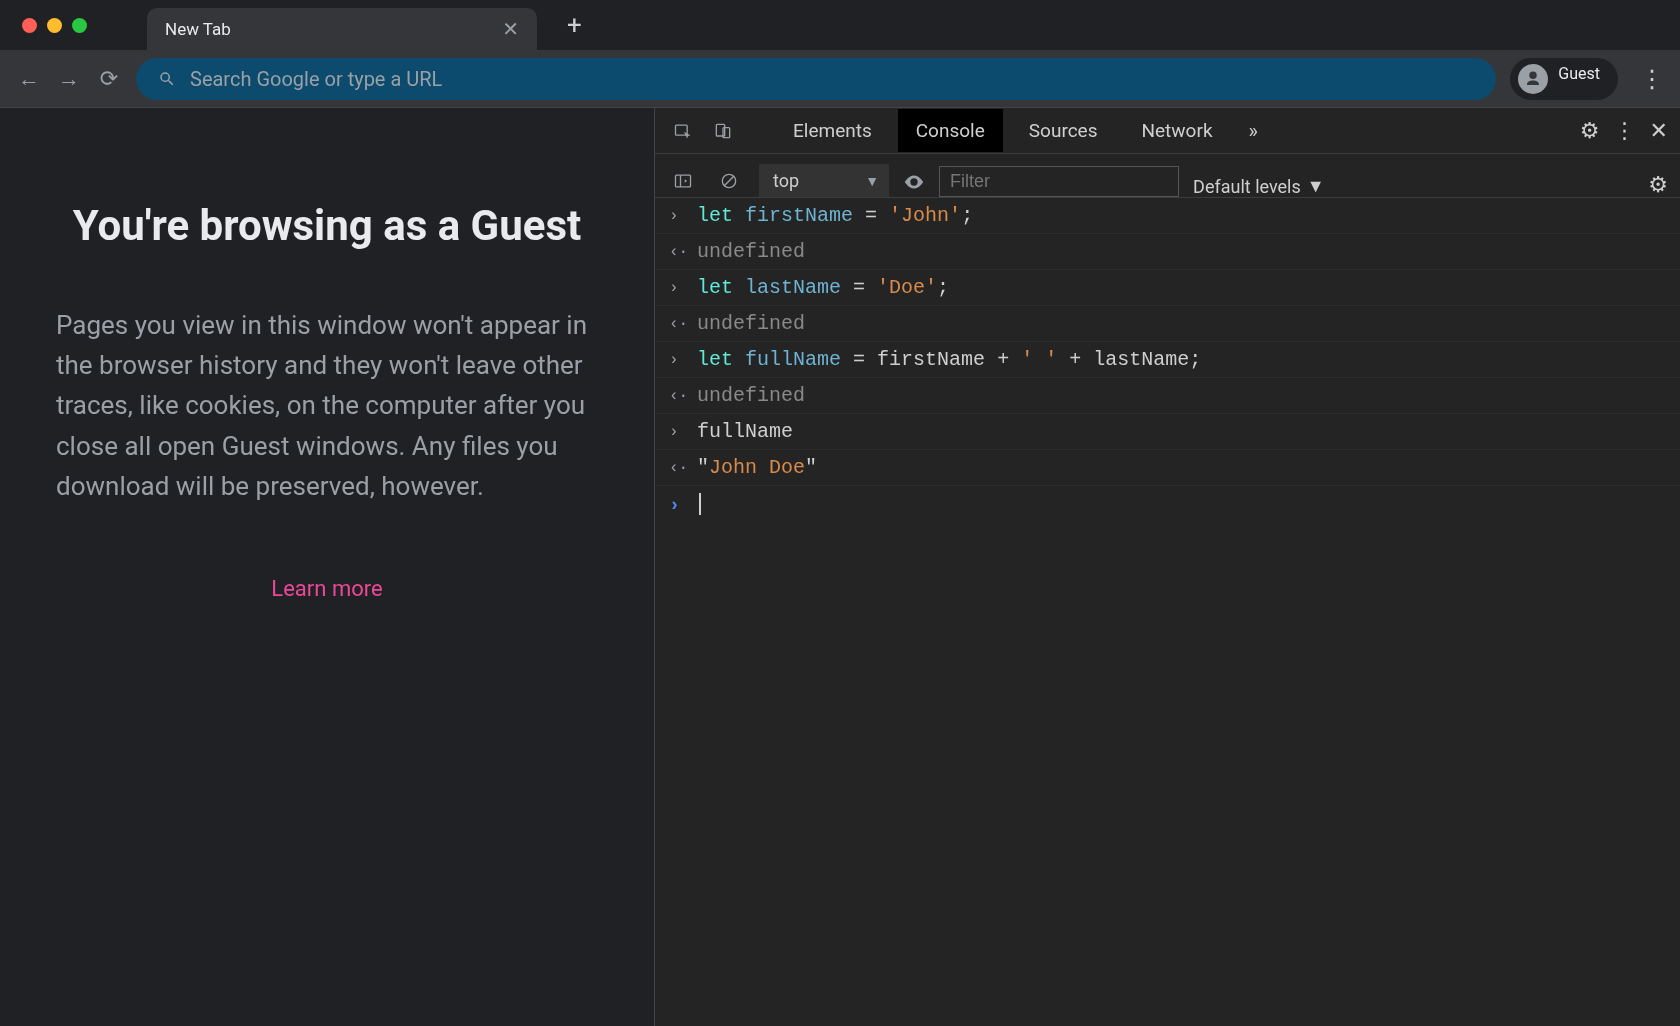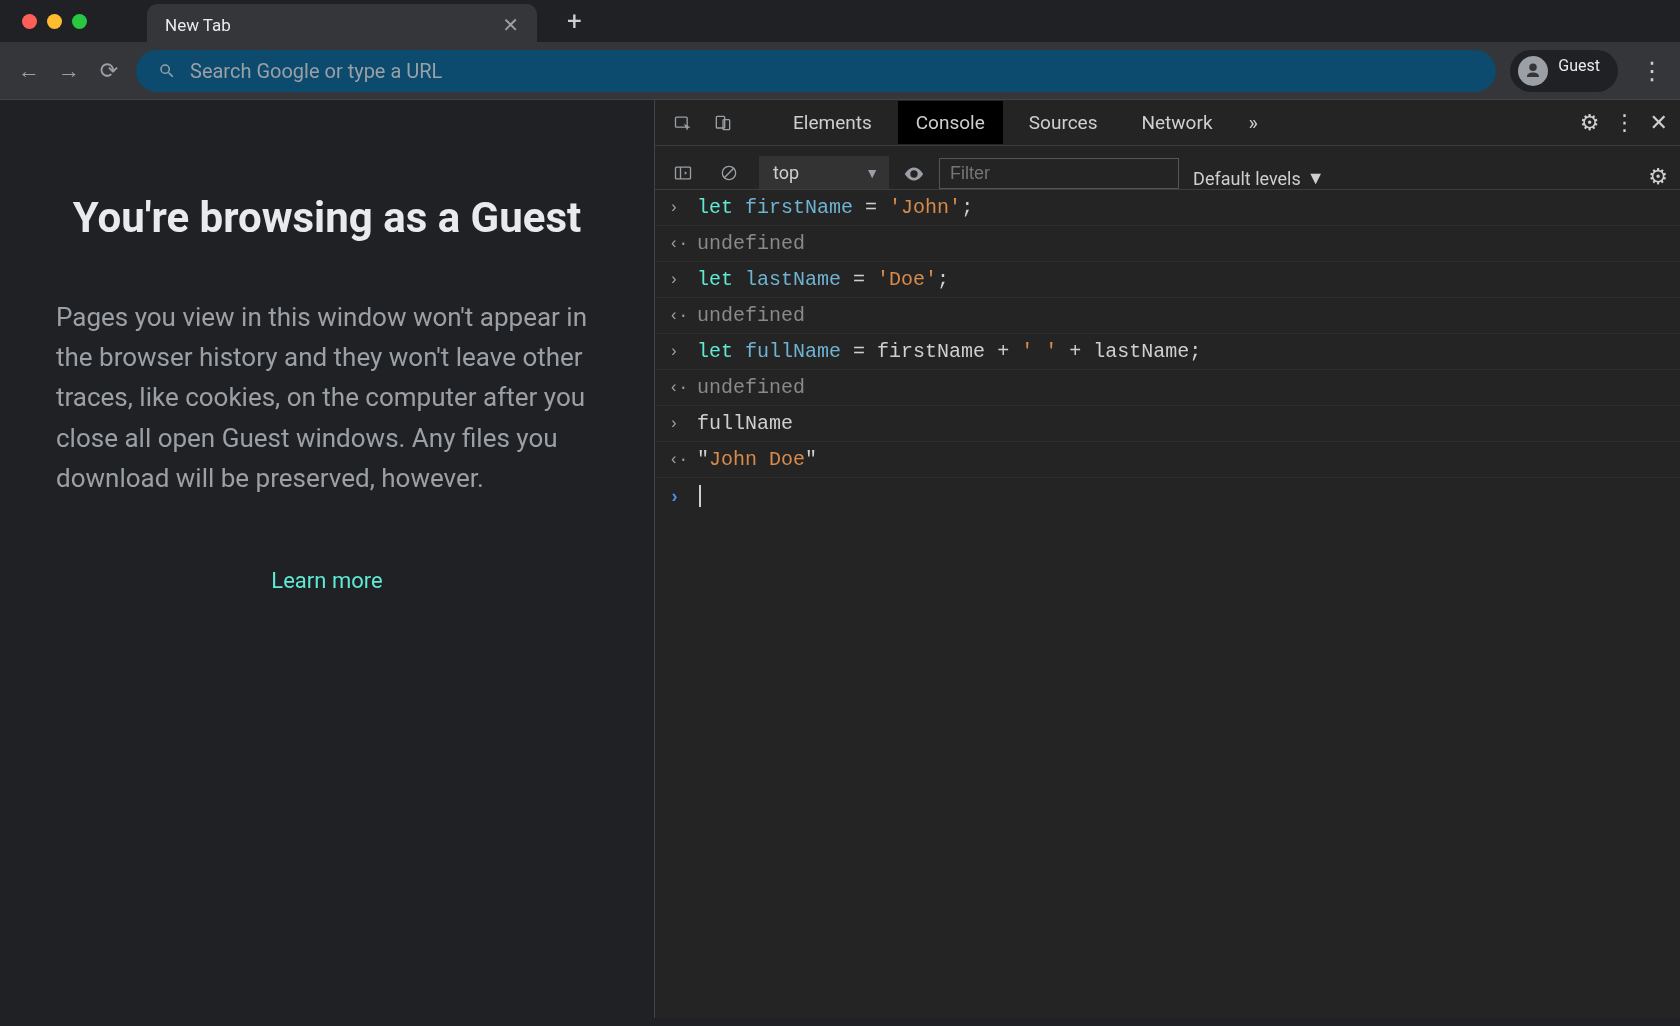--- a/index.html
+++ b/index.html
@@ -7,21 +7,21 @@
       font-family: -apple-system, BlinkMacSystemFont, "Segoe UI", Roboto, sans-serif;
       background: #202124;
       color: #e8eaed;
       width: 1680px;
       height: 1026px;
       overflow: hidden;
     }
 
     
     .titlebar {
-      height: 42px;
+      height: 50px;
       background: #202124;
       display: flex;
       align-items: center;
       padding-left: 22px;
     }
     .traffic-lights { display: flex; gap: 10px; margin-right: 60px; }
     .tl { width: 15px; height: 15px; border-radius: 50%; }
     .tl.red { background: #ff5f57; }
     .tl.yellow { background: #febc2e; }
     .tl.green { background: #28c840; }
@@ -80,21 +80,21 @@
     
     .main { display:flex; height: calc(1026px - 108px); }
     .guest-pane {
       width: 654px;
       background: #202124;
       padding: 90px 56px 0;
     }
     .guest-title { font-size: 42px; font-weight: 700; color:#e8eaed; text-align:center; line-height:1.35; margin-bottom: 50px; }
     .guest-body { font-size: 26px; color:#9aa0a6; line-height:1.55; }
     .learn-more { margin-top:70px; text-align:center; }
-    .learn-more a { color:#5eead4; font-size:22px; text-decoration:none; cursor:pointer; }
+    .learn-more a { color:#ec4899; font-size:22px; text-decoration:none; cursor:pointer; }
 
     
     .devtools {
       flex:1;
       background:#242424;
       border-left:1px solid #444;
       display:flex; flex-direction:column;
       font-size: 18px;
     }
     .dt-tabs {

